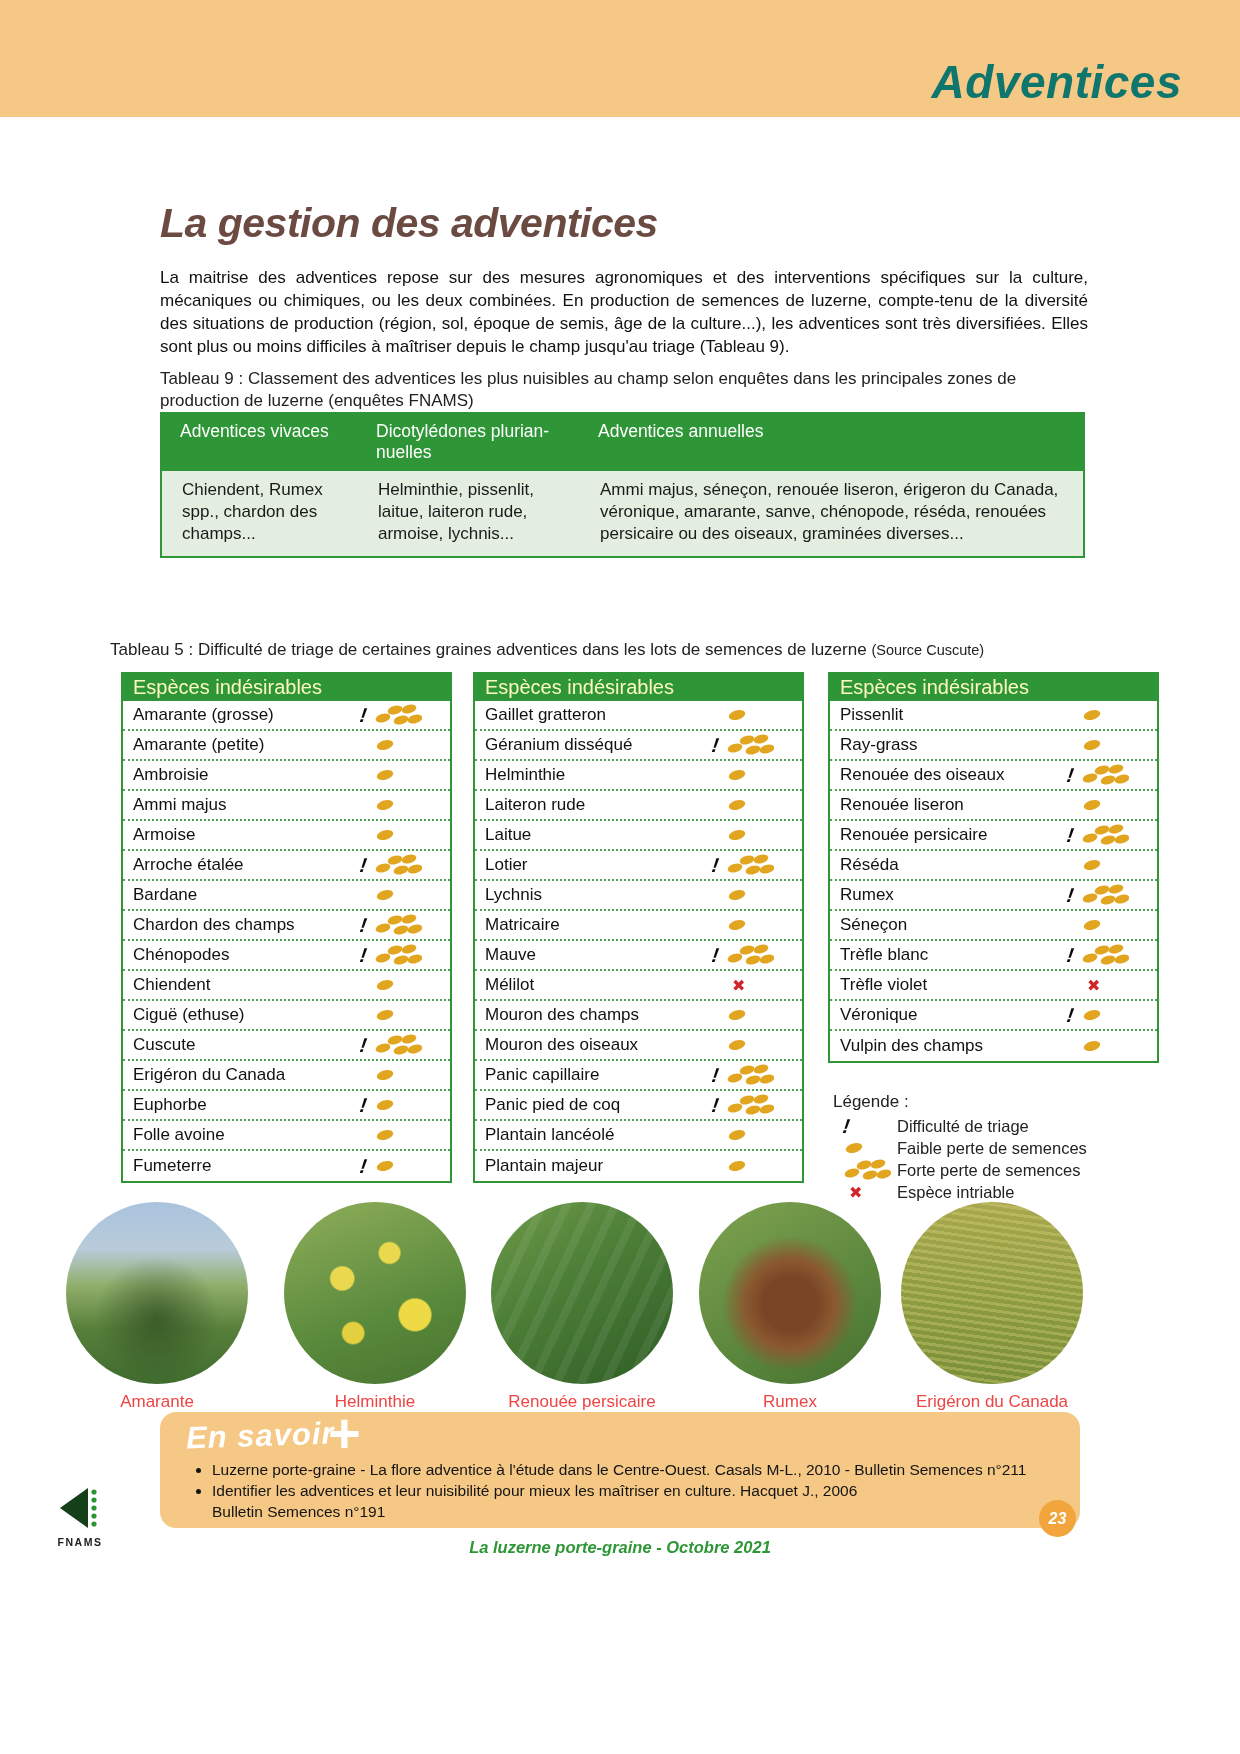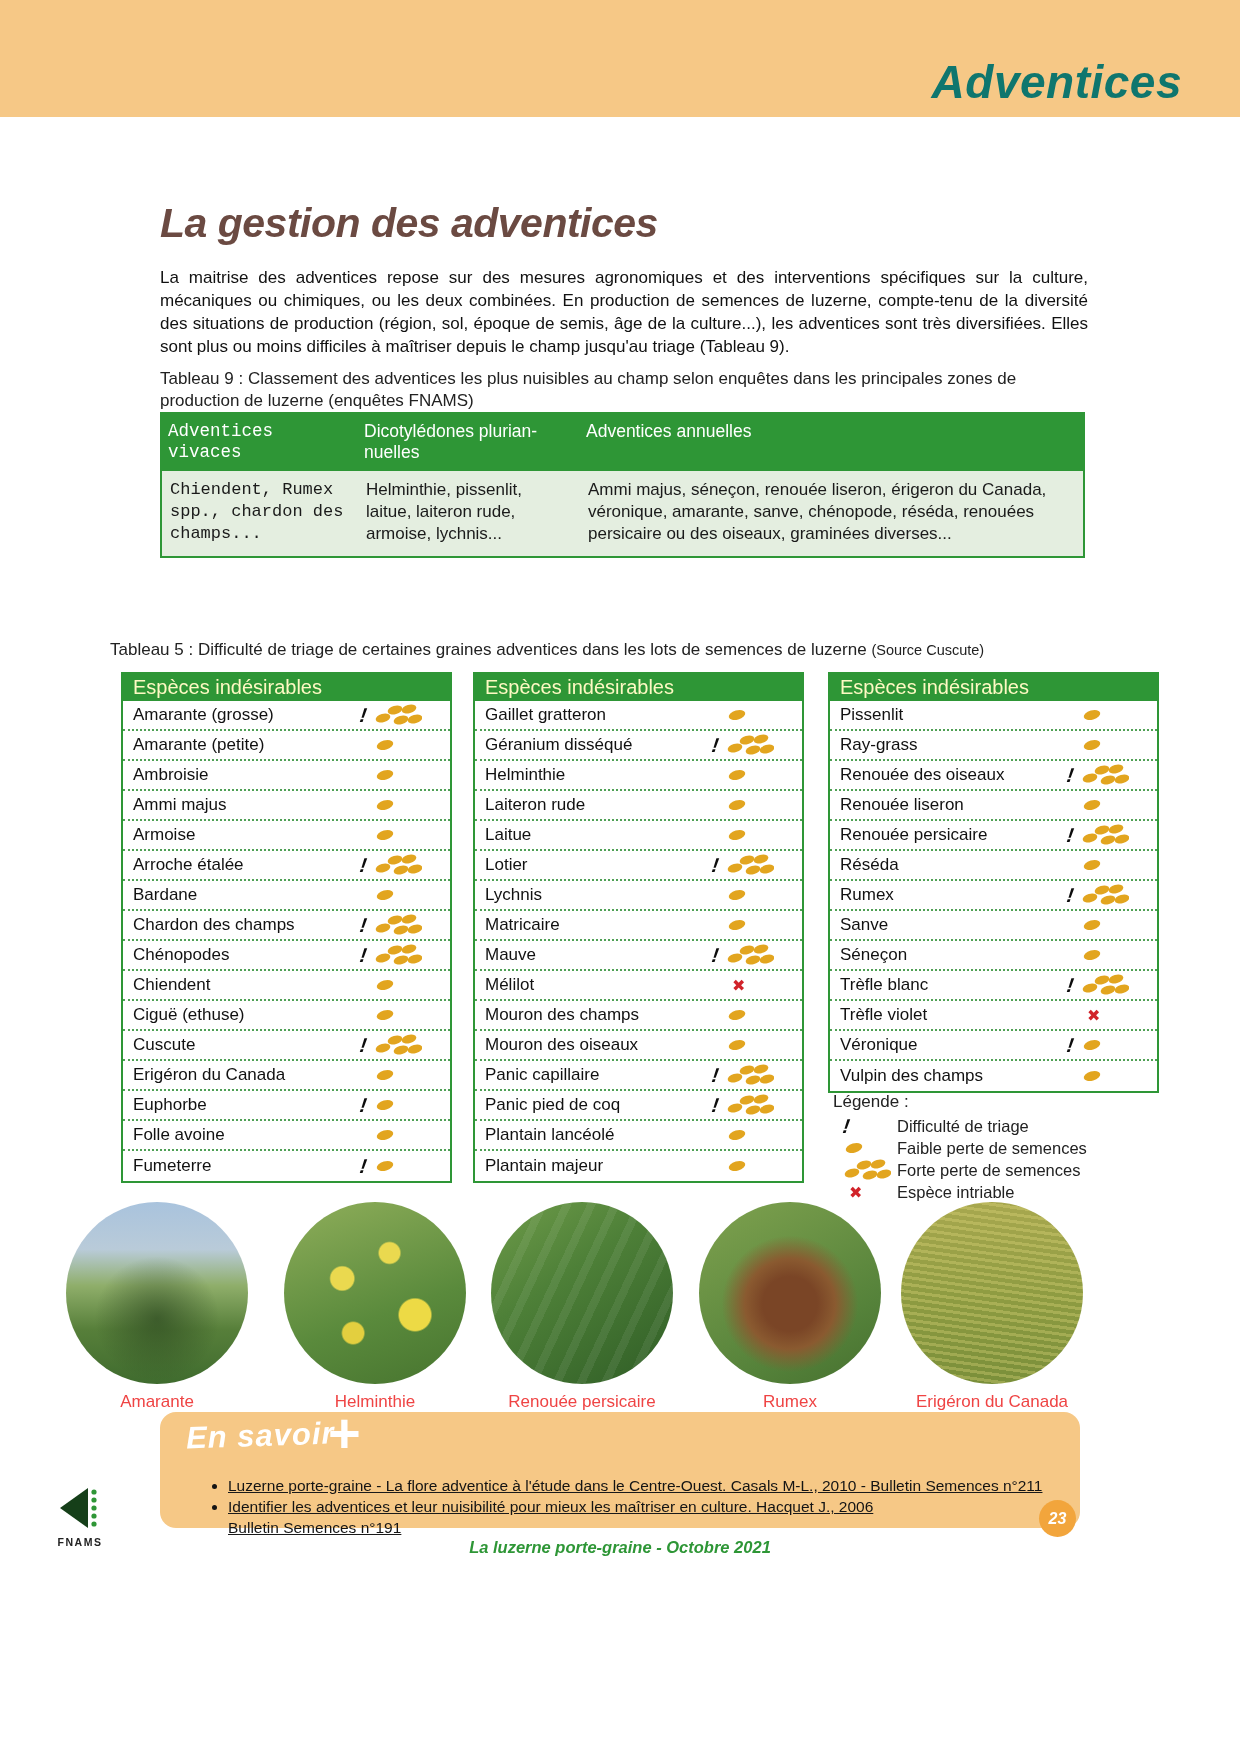--- a/index.html
+++ b/index.html
@@ -15,21 +15,21 @@
   
   .h1{left:160px;top:200px;color:#6B4A42;font-size:41px;font-weight:bold;font-style:italic;letter-spacing:-.5px;}
   .intro{left:160px;top:266px;width:928px;font-size:17px;line-height:1.36;text-align:justify;color:#111;}
 
   
   .t9cap{left:160px;top:368px;width:928px;font-size:17px;line-height:1.3;color:#222;}
   .t9{left:160px;top:412px;width:925px;}
   .t9 .hd{display:flex;background:#2E9636;color:#fff;font-size:17.5px;line-height:1.18;padding:9px 0 9px 0;}
   .t9 .bd{display:flex;background:#E4EEE0;border:2px solid #2E9636;border-top:none;
           font-size:17px;line-height:1.3;padding:8px 0 10px 0;min-height:78px;box-sizing:border-box;}
-  .t9 .c1{width:182px;padding-left:8px;padding-right:14px;flex:none;font-family:Liberation Mono, monospace;}
+  .t9 .c1{width:182px;padding-left:20px;padding-right:14px;flex:none;}
   .t9 .c2{width:200px;padding-right:22px;flex:none;}
   .t9 .c3{flex:1;padding-right:16px;}
 
   
   .t10cap{left:110px;top:640px;width:1000px;font-size:17px;color:#222;}
   .t10cap .src{font-size:14.5px;}
 
   
   .sp{top:672px;width:331px;border:2px solid #2E9636;background:#fff;box-sizing:border-box;}
   .sp1{left:121px;} .sp2{left:473px;} .sp3{left:828px;}
@@ -70,21 +70,21 @@
   .p5{left:901px;background:
       repeating-linear-gradient(8deg, rgba(232,222,130,.30) 0 3px, rgba(0,0,0,0) 3px 7px),
       linear-gradient(180deg,#a8a84f,#8f9c42 50%,#7a8f3a);}
   .caption{top:1392px;width:200px;text-align:center;font-size:17px;color:#ef4444;}
 
   
   .savoir{left:160px;top:1412px;width:920px;height:116px;background:#F6C886;border-radius:16px;box-sizing:border-box;}
   .savoir-title{position:absolute;left:26px;top:6px;color:#fff;font-size:31px;font-style:italic;
                 font-weight:bold;transform:rotate(-2deg);letter-spacing:1px;}
   .savoir-plus{position:absolute;left:168px;top:-12px;color:#fff;font-size:56px;font-weight:bold;}
-  .savoir-list{position:absolute;left:34px;top:48px;right:20px;margin:16px;padding:0 0 0 18px;text-decoration:underline;}
+  .savoir-list{position:absolute;left:34px;top:48px;right:20px;margin:0;padding:0 0 0 18px;}
   .savoir-list li{font-size:15.5px;line-height:1.35;color:#141414;white-space:pre-line;}
 
   
   .footer-text{left:0;top:1538px;width:1240px;text-align:center;color:#2E9636;
                font-size:16.5px;font-weight:bold;font-style:italic;}
   .page-circle{left:1039px;top:1500px;width:37px;height:37px;border-radius:50%;background:#F2A53C;
                color:#fff;font-size:16px;font-weight:bold;font-style:italic;text-align:center;line-height:37px;}
   .logo{left:55px;top:1486px;width:50px;text-align:center;}
   .logo-label{font-size:10.5px;font-weight:bold;letter-spacing:1.5px;color:#222;margin-top:2px;}
 </style>
@@ -525,29 +525,20 @@
         <svg width="48" height="24" viewBox="0 0 48 24">
           <ellipse cx="21" cy="7" rx="7.5" ry="4.2" fill="#E2A51F" transform="rotate(-16 21 7)"></ellipse>
           <ellipse cx="35" cy="6" rx="7.5" ry="4.2" fill="#E2A51F" transform="rotate(-16 35 6)"></ellipse>
           <ellipse cx="9" cy="15" rx="7.5" ry="4.2" fill="#E2A51F" transform="rotate(-16 9 15)"></ellipse>
           <ellipse cx="27" cy="17" rx="7.5" ry="4.2" fill="#E2A51F" transform="rotate(-16 27 17)"></ellipse>
           <ellipse cx="41" cy="16" rx="7.5" ry="4.2" fill="#E2A51F" transform="rotate(-16 41 16)"></ellipse>
         </svg>
       </span>
     </div>
     <div class="sp-row">
-      <span class="sp-name">Sanve</span>
-      <span class="sp-warn"></span>
-      <span class="sp-icon">
-        <svg width="22" height="16" viewBox="0 0 22 16">
-          <ellipse cx="11" cy="8" rx="8.5" ry="4.6" fill="#E2A51F" transform="rotate(-16 11 8)"></ellipse>
-        </svg>
-      </span>
-    </div>
-    <div class="sp-row">
       <span class="sp-name">Séneçon</span>
       <span class="sp-warn"></span>
       <span class="sp-icon">
         <svg width="22" height="16" viewBox="0 0 22 16">
           <ellipse cx="11" cy="8" rx="8.5" ry="4.6" fill="#E2A51F" transform="rotate(-16 11 8)"></ellipse>
         </svg>
       </span>
     </div>
     <div class="sp-row">
       <span class="sp-name">Trèfle blanc</span>

